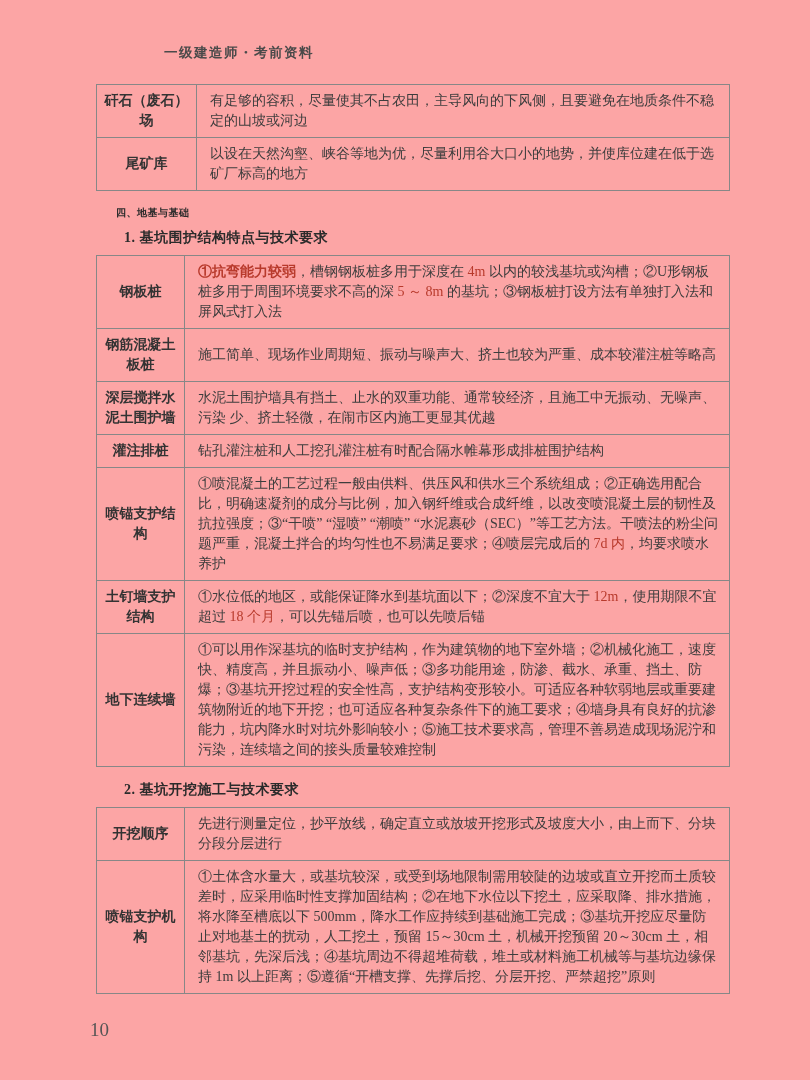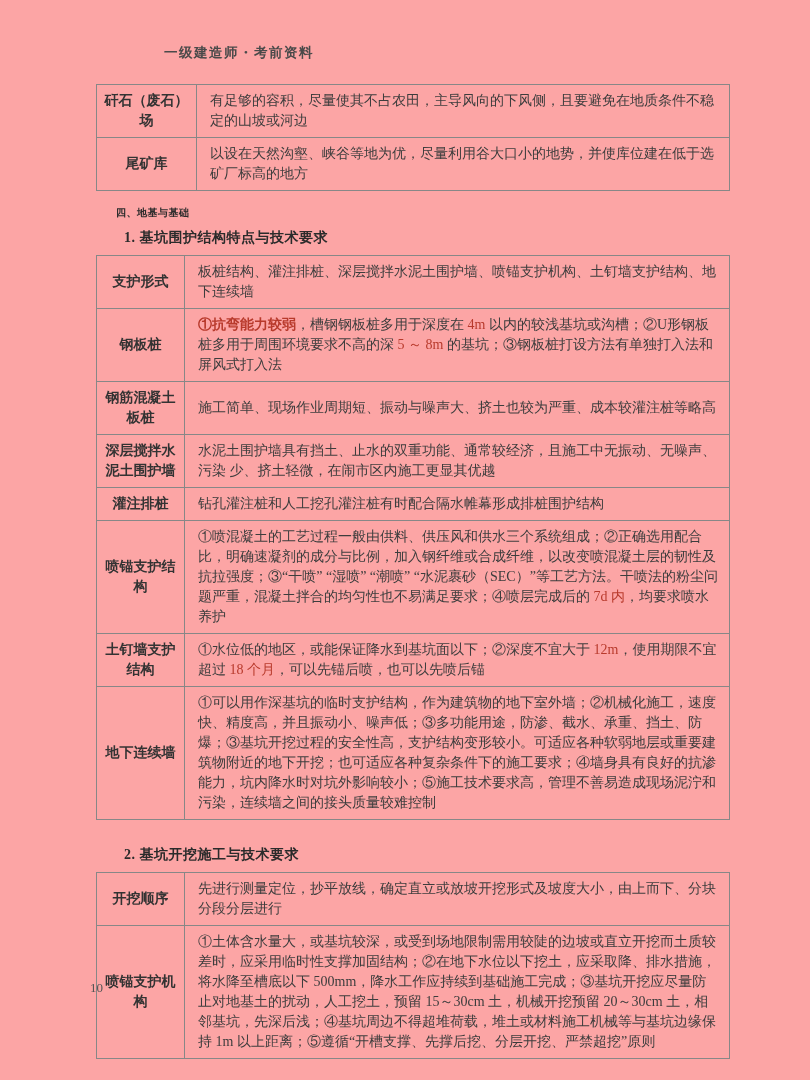--- a/index.html
+++ b/index.html
@@ -60,26 +60,26 @@
     margin: 15px 0 0 28px;
     letter-spacing: 0.5px;
   }
   .h-sub {
     font-size: 14px;
     font-weight: bold;
     color: #2b2b2b;
     margin: 9px 0 8px 36px;
     letter-spacing: 0.5px;
   }
-  .h-sub.second { margin-top: 26px; }
+  .h-sub.second { margin-top: 14px; }
   .tbl-gap { margin-top: 2px; }
   .page-number {
     position: absolute;
-    left: 90px; top: 980px;
-    font-size: 13px;
+    left: 90px; top: 1019px;
+    font-size: 19px;
     color: #555555;
   }
 </style>
 </head>
 <body>
 
 <div class="page">
 
   <div class="running-header">一级建造师・考前资料</div>
 
@@ -105,24 +105,20 @@
     <div class="h-section">四、地基与基础</div>
 
     <div class="h-sub">1. 基坑围护结构特点与技术要求</div>
 
     <table class="tbl tbl-gap">
         <colgroup>
           <col style="width: 88px;">
           <col>
         </colgroup>
         <tbody>
-          <tr>
-            <td class="cell-label">支护形式</td>
-            <td class="cell-content"><span>板桩结构、灌注排桩、深层搅拌水泥土围护墙、喷锚支护机构、土钉墙支护结构、地下连续墙</span></td>
-          </tr>
           <tr>
             <td class="cell-label">钢板桩</td>
             <td class="cell-content"><span class="seg-red-bold">①抗弯能力较弱</span><span>，槽钢钢板桩多用于深度在 </span><span class="seg-red">4m</span><span> 以内的较浅基坑或沟槽；②U形钢板桩多用于周围环境要求不高的深 </span><span class="seg-red">5 ～ 8m</span><span> 的基坑；③钢板桩打设方法有单独打入法和屏风式打入法</span></td>
           </tr>
           <tr>
             <td class="cell-label">钢筋混凝土板桩</td>
             <td class="cell-content"><span>施工简单、现场作业周期短、振动与噪声大、挤土也较为严重、成本较灌注桩等略高</span></td>
           </tr>
           <tr>
             <td class="cell-label">深层搅拌水泥土围护墙</td>

